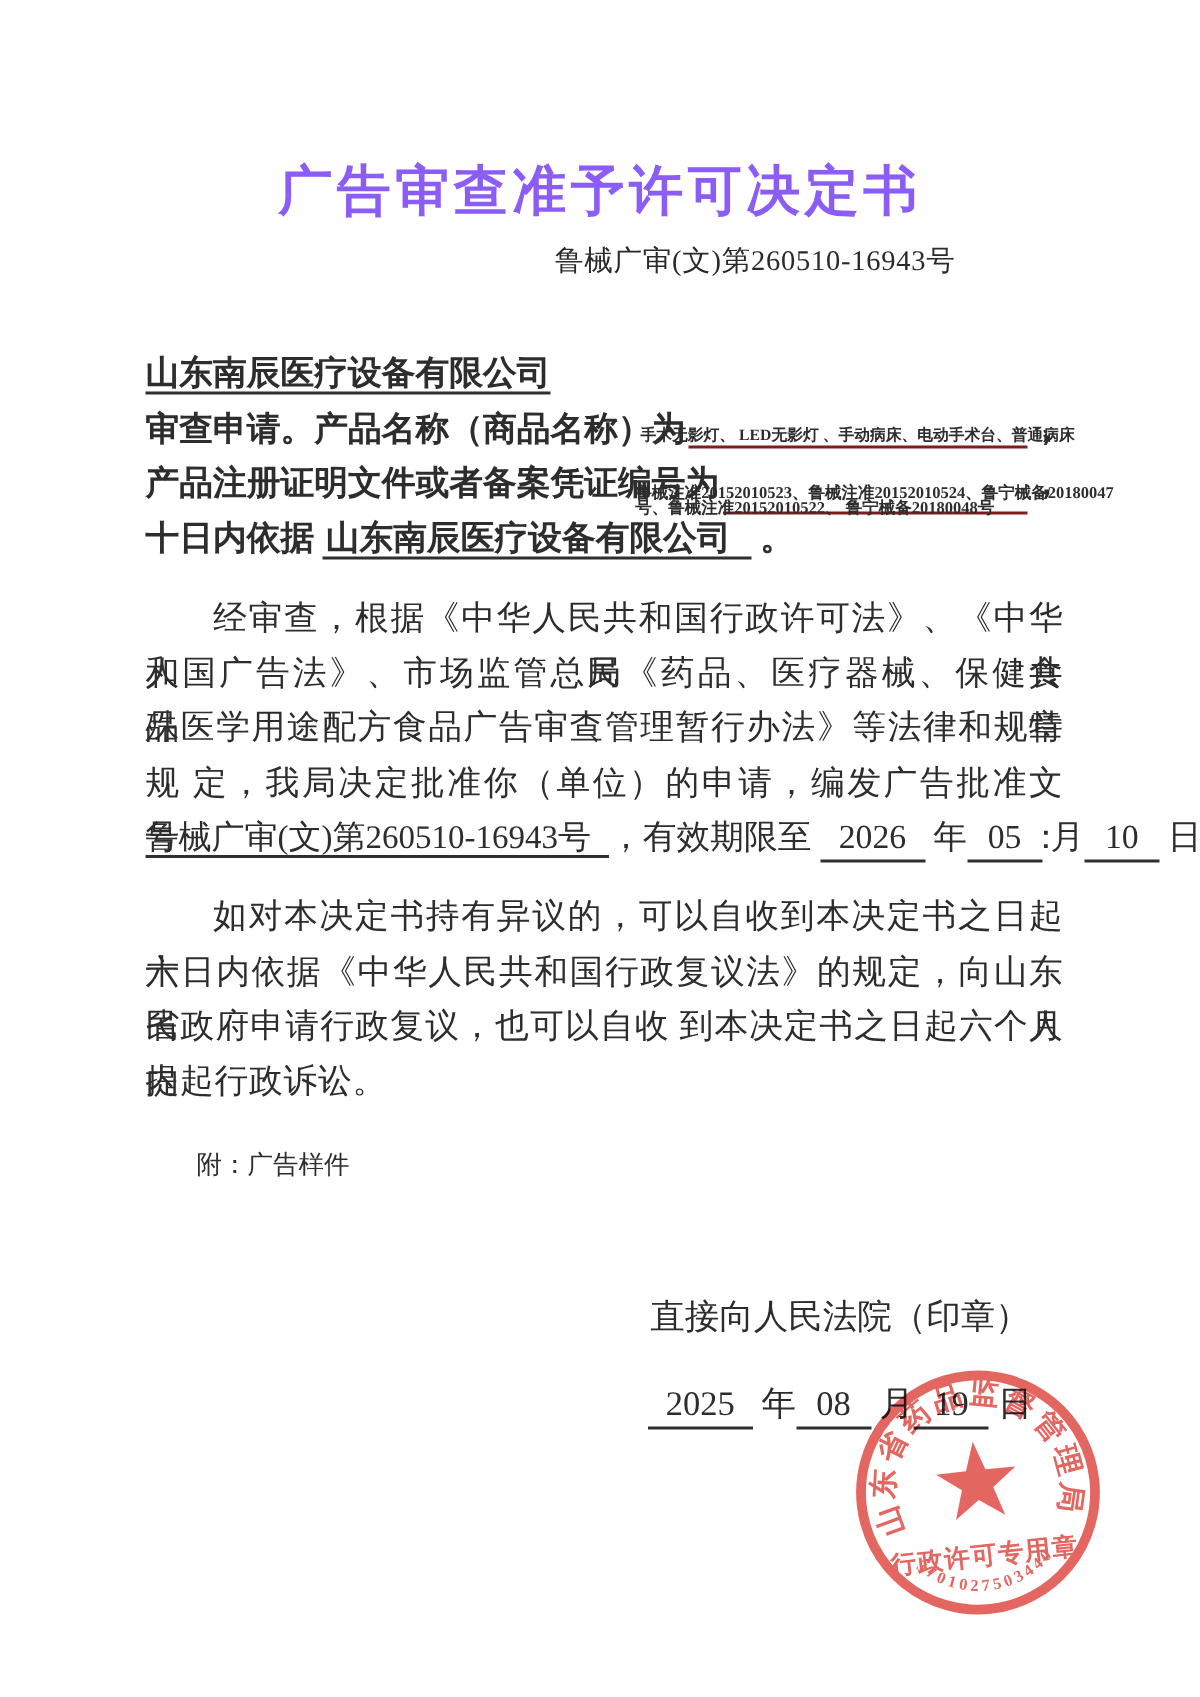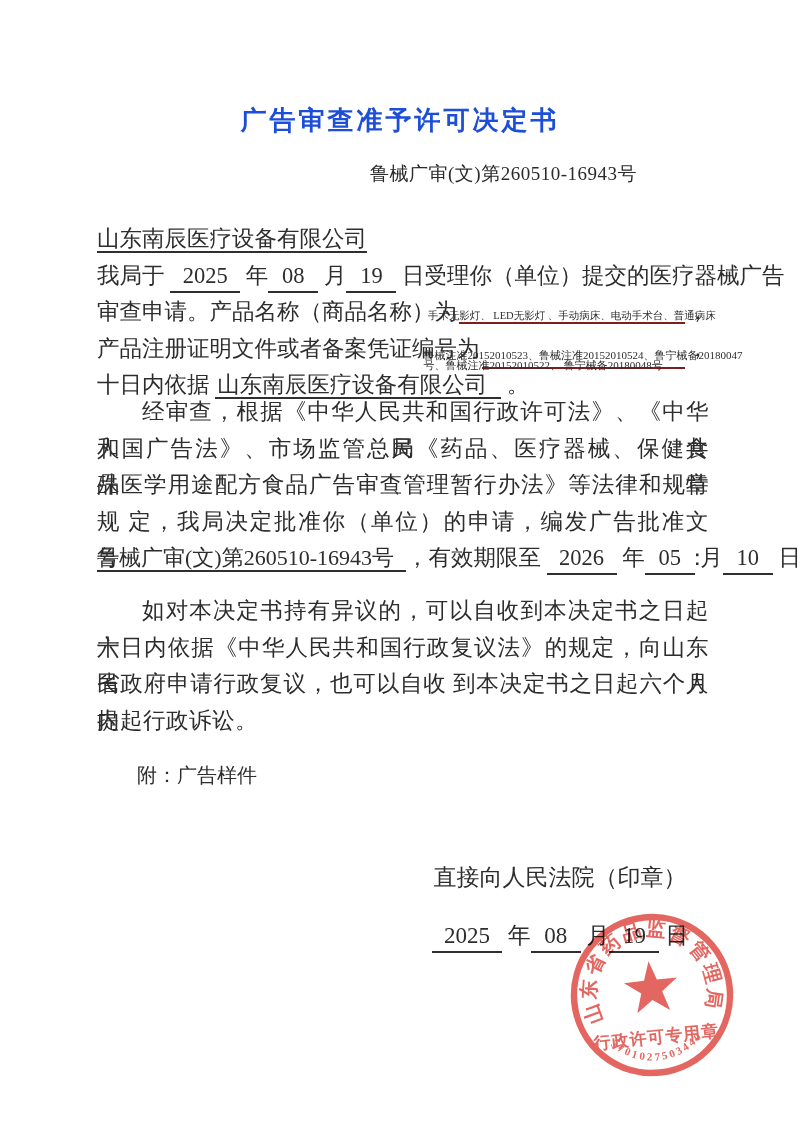--- a/index.html
+++ b/index.html
@@ -12,37 +12,37 @@
   .page {
     position: relative;
     width: 800px; height: 1131px;
     background: #ffffff;
     overflow: hidden;
   }
   .title {
     position: absolute;
     top: 103px; left: 0; width: 800px;
     text-align: center;
-    font-size: 26px; font-weight: 700;
+    font-size: 36px; font-weight: 700;
     letter-spacing: 3px;
-    color: #1d4ed8;
+    color: #8b5cf6;
   }
   .doc-no {
     position: absolute;
     top: 161px; left: 370px;
     font-size: 19px;
     letter-spacing: 0.5px;
     color: #2a2a2a;
   }
   .block {
     position: absolute;
     left: 97px; width: 612px;
     font-size: 22.5px;
   }
-  .b1 { top: 221px; }
+  .b1 { top: 231px; font-weight: bold; }
   .b2 { top: 394px; }
   .b3 { top: 593px; }
   .line { height: 36.6px; line-height: 36.6px; white-space: nowrap; }
   .jline {
     text-align: justify;
     text-align-last: justify;
     text-justify: inter-character;
     white-space: normal;
     letter-spacing: 0.5px;
   }
@@ -83,23 +83,22 @@
   .rl {
     display: block;
     font-size: 11px;
     line-height: 10px;
     letter-spacing: 0;
     white-space: nowrap;
   }
   .attach {
     position: absolute;
     top: 759px; left: 97px; width: 612px;
-    font-size: 20px; line-height: 36.6px;
+    font-size: 17px; line-height: 36.6px;
     text-indent: 2em;
-    font-family: Liberation Mono, monospace;
   }
   .sig {
     position: absolute;
     top: 862px; left: 410px; width: 300px;
     text-align: center;
     font-size: 23px;
   }
   .sig-line1 { line-height: 32px; }
   .sig-line2 { margin-top: 26px; line-height: 32px; white-space: nowrap; }
   .seal {
@@ -115,21 +114,20 @@
 <body>
 
 <div class="page">
 
   <div class="title">广告审查准予许可决定书</div>
 
   <div class="doc-no">鲁械广审(文)第260510-16943号</div>
 
   <div class="block b1">
     <div class="line"><span class="uco">山东南辰医疗设备有限公司</span></div>
-    <div class="line"><span>我局于</span> <span class="u wide">2025</span> <span>年</span><span class="u">08</span> <span>月</span><span class="u">19</span> <span>日受理你（单位）提交的医疗器械广告</span></div>
     <div class="line fline">
         <span>审查申请。产品名称（商品名称）为</span>
         <span class="blank">
           <span class="small1">手术无影灯、 LED无影灯 、手动病床、电动手术台、普通病床</span>
         </span>
         <span>，</span>
       </div>
     <div class="line fline">
         <span>产品注册证明文件或者备案凭证编号为</span>
         <span class="blank">

